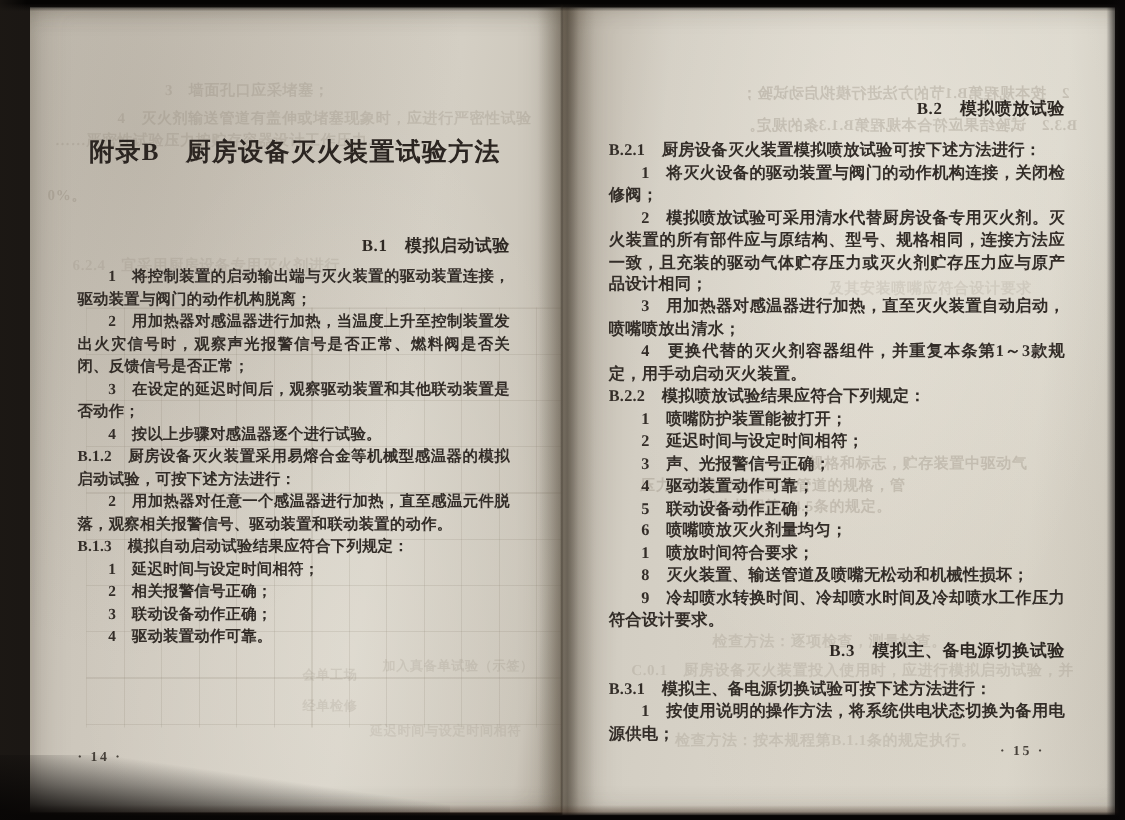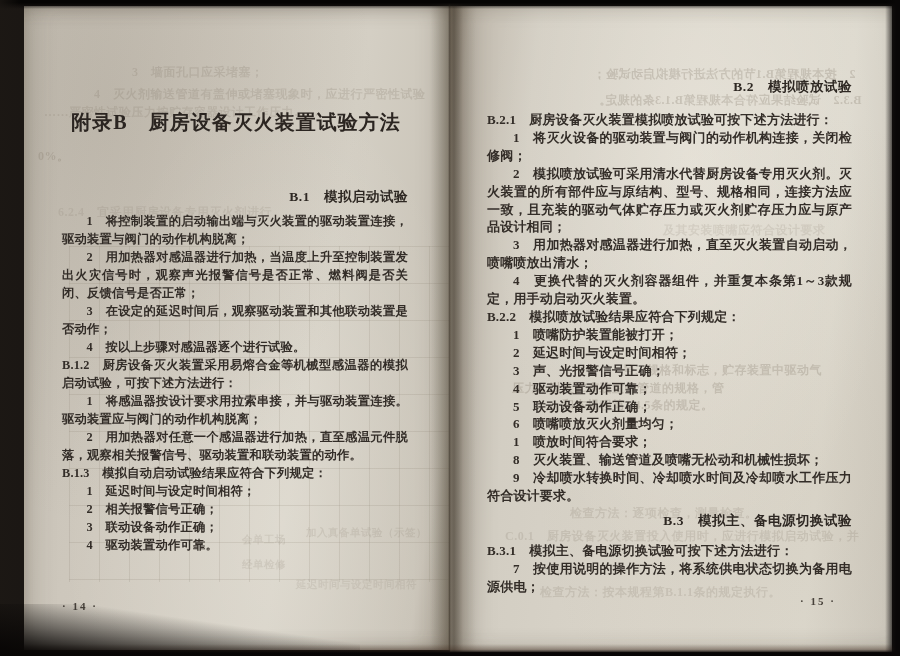--- a/index.html
+++ b/index.html
@@ -89,21 +89,20 @@
 
     <h1 class="doc-title">附录B　厨房设备灭火装置试验方法</h1>
     <h2 class="sec-head" style="left:38px;top:182px;width:346px;">B.1　模拟启动试验</h2>
 
     <div class="body-block left-body">
       <p class="para item">1　将控制装置的启动输出端与灭火装置的驱动装置连接，驱动装置与阀门的动作机构脱离；</p>
       <p class="para item">2　用加热器对感温器进行加热，当温度上升至控制装置发出火灾信号时，观察声光报警信号是否正常、燃料阀是否关闭、反馈信号是否正常；</p>
       <p class="para item">3　在设定的延迟时间后，观察驱动装置和其他联动装置是否动作；</p>
       <p class="para item">4　按以上步骤对感温器逐个进行试验。</p>
       <p class="para clause">B.1.2　厨房设备灭火装置采用易熔合金等机械型感温器的模拟启动试验，可按下述方法进行：</p>
-      <p class="para item">1　将感温器按设计要求用拉索串接，并与驱动装置连接。驱动装置应与阀门的动作机构脱离；</p>
       <p class="para item">2　用加热器对任意一个感温器进行加热，直至感温元件脱落，观察相关报警信号、驱动装置和联动装置的动作。</p>
       <p class="para clause">B.1.3　模拟自动启动试验结果应符合下列规定：</p>
       <p class="para item">1　延迟时间与设定时间相符；</p>
       <p class="para item">2　相关报警信号正确；</p>
       <p class="para item">3　联动设备动作正确；</p>
       <p class="para item">4　驱动装置动作可靠。</p>
     </div>
 
     <div class="pageno" style="left:38px;top:594px;">· 14 ·</div>
   </div>
@@ -138,21 +137,21 @@
       <p class="para item">6　喷嘴喷放灭火剂量均匀；</p>
       <p class="para item">1　喷放时间符合要求；</p>
       <p class="para item">8　灭火装置、输送管道及喷嘴无松动和机械性损坏；</p>
       <p class="para item">9　冷却喷水转换时间、冷却喷水时间及冷却喷水工作压力符合设计要求。</p>
     </div>
 
     <h2 class="sec-head" style="left:37px;top:506px;width:365px;">B.3　模拟主、备电源切换试验</h2>
 
     <div class="right-body-b3">
       <p class="para clause">B.3.1　模拟主、备电源切换试验可按下述方法进行：</p>
-      <p class="para item">7　按使用说明的操作方法，将系统供电状态切换为备用电源供电；</p>
+      <p class="para item">1　按使用说明的操作方法，将系统供电状态切换为备用电源供电；</p>
     </div>
 
     <div class="pageno" style="left:350px;top:589px;">· 15 ·</div>
   </div>
 
   <div class="gutter"></div>
   <div class="crease"></div>
   <div class="edge edge-top"></div>
   <div class="edge edge-bottom"></div>
   <div class="edge edge-left"></div>

